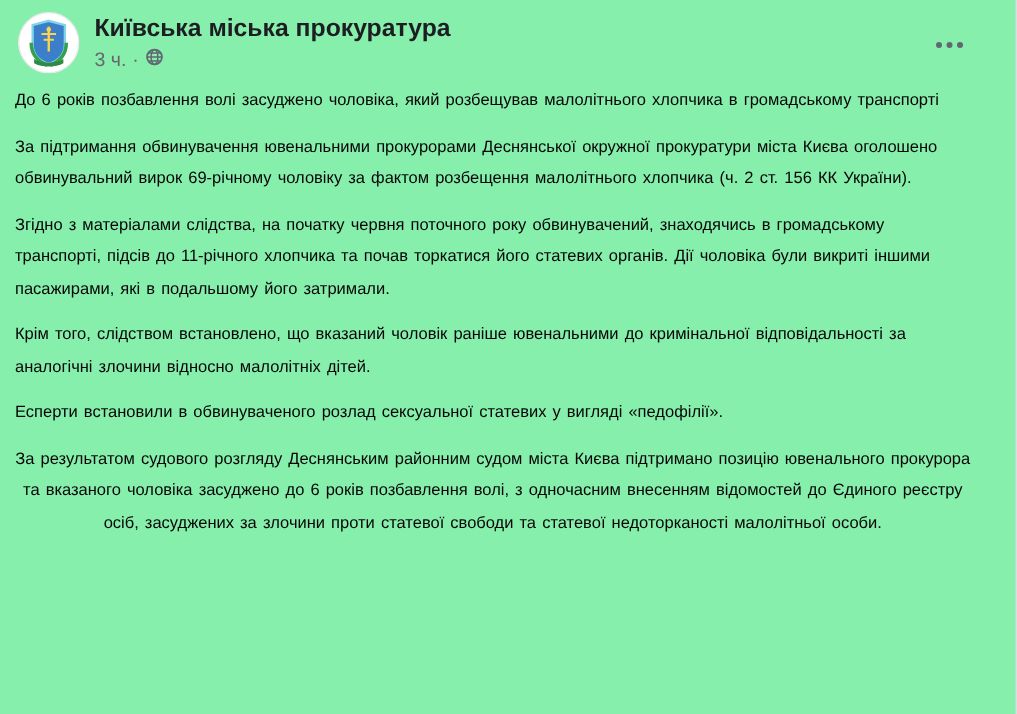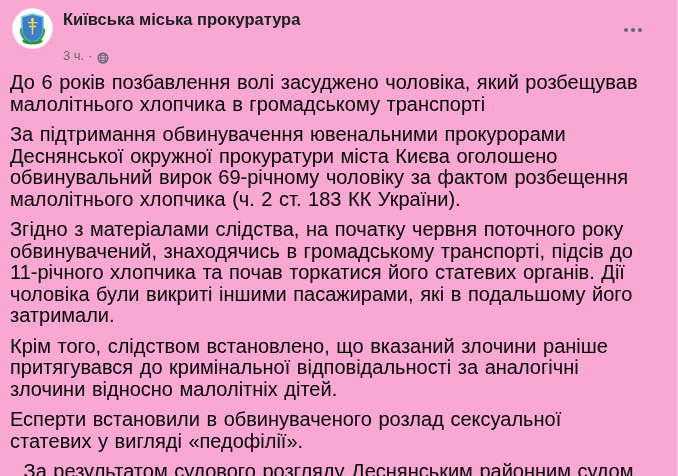--- a/index.html
+++ b/index.html
@@ -6,21 +6,21 @@
   html, body { background: #ffffff; }
   body {
     font-family: "Liberation Sans", "DejaVu Sans", sans-serif;
     width: 678px;
     height: 476px;
     overflow: hidden;
   }
   .post-card {
     width: 678px;
     height: 476px;
-    background: #f9a8d4;
+    background: #86efac;
     border-right: 1px solid #dadde1;
     position: relative;
   }
   
   .post-header {
     display: flex;
     align-items: flex-start;
     padding: 8px 16px 4px 12px;
     position: relative;
   }
@@ -43,23 +43,23 @@
   }
   .page-name {
     font-size: 16.5px;
     font-weight: bold;
     color: #1c1e21;
     line-height: 21px;
     cursor: pointer;
   }
   .timestamp-row {
     display: flex;
-    align-items: flex-end;
+    align-items: flex-start;
     gap: 4px;
-    margin-top: 18px;
+    margin-top: 2px;
     font-size: 13px;
     color: #65676b;
     line-height: 16px;
   }
   .timestamp-row .dot-sep { color: #65676b; }
   .globe-icon { display: inline-flex; align-items: center; }
   .more-button {
     position: absolute;
     top: 14px;
     right: 28px;
@@ -77,21 +77,21 @@
     height: 4px;
     border-radius: 50%;
     background: #606770;
     display: block;
   }
   
   .post-body {
     padding: 4px 30px 8px 10px;
   }
   .post-body p {
-    font-size: 20px;
+    font-size: 11px;
     line-height: 21.5px;
     color: #050505;
     margin-bottom: 9px;
     word-spacing: 1px;
   }
   .post-body p:last-child { margin-bottom: 0; text-align: center; }
 </style>
 </head>
 <body>
 
@@ -135,21 +135,21 @@
 
     <div class="more-button" title="">
       <i></i>
       <i></i>
       <i></i>
     </div>
   </div>
 
   <div class="post-body">
     <p>До 6 років позбавлення волі засуджено чоловіка, який розбещував малолітнього хлопчика в громадському транспорті</p>
-    <p>За підтримання обвинувачення ювенальними прокурорами Деснянської окружної прокуратури міста Києва оголошено обвинувальний вирок 69-річному чоловіку за фактом розбещення малолітнього хлопчика (ч. 2 ст. 183 КК України).</p>
+    <p>За підтримання обвинувачення ювенальними прокурорами Деснянської окружної прокуратури міста Києва оголошено обвинувальний вирок 69-річному чоловіку за фактом розбещення малолітнього хлопчика (ч. 2 ст. 156 КК України).</p>
     <p>Згідно з матеріалами слідства, на початку червня поточного року обвинувачений, знаходячись в громадському транспорті, підсів до 11-річного хлопчика та почав торкатися його статевих органів. Дії чоловіка були викриті іншими пасажирами, які в подальшому його затримали.</p>
-    <p>Крім того, слідством встановлено, що вказаний злочини раніше притягувався до кримінальної відповідальності за аналогічні злочини відносно малолітніх дітей.</p>
+    <p>Крім того, слідством встановлено, що вказаний чоловік раніше ювенальними до кримінальної відповідальності за аналогічні злочини відносно малолітніх дітей.</p>
     <p>Есперти встановили в обвинуваченого розлад сексуальної статевих у вигляді «педофілії».</p>
     <p>За результатом судового розгляду Деснянським районним судом міста Києва підтримано позицію ювенального прокурора та вказаного чоловіка засуджено до 6 років позбавлення волі, з одночасним внесенням відомостей до Єдиного реєстру осіб, засуджених за злочини проти статевої свободи та статевої недоторканості малолітньої особи.</p>
 
   </div>
 
 </div>
 
 </body></html>

